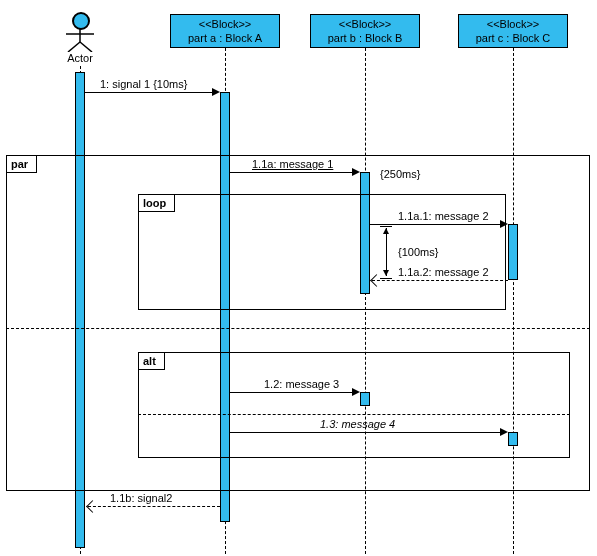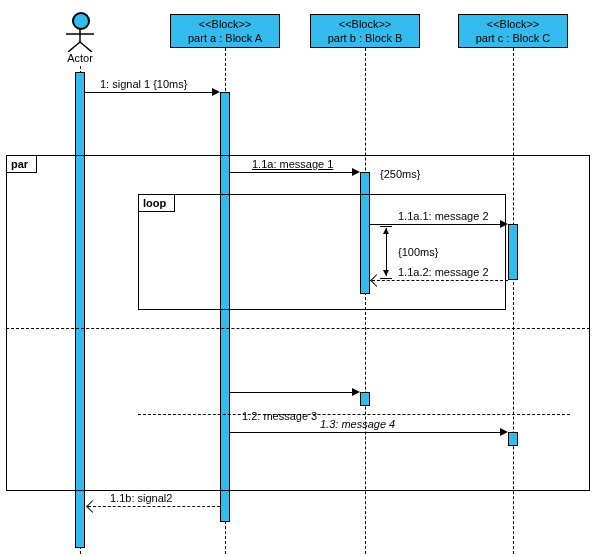--- a/index.html
+++ b/index.html
@@ -177,20 +177,23 @@
 
   <div class="frag" style="left:6px; top:138px; width:584px; height:336px;margin-top:17px;">
     <div class="frag-label">par</div>
   </div>
   <div class="dash-horz" style="left:6px; top:328px; width:584px;"></div>
 
   <div class="frag" style="left:138px; top:194px; width:368px; height:116px;">
     <div class="frag-label">loop</div>
   </div>
 
+  <div class="frag" style="left:138px; top:352px; width:432px; height:106px;">
+    <div class="frag-label">alt</div>
+  </div>
   <div class="dash-horz" style="left:138px; top:414px; width:432px;"></div>
 
   <div class="msg-label" style="left:100px; top:78px;">1: signal 1 {10ms}</div>
   <div class="msg-line" style="left:85px; top:92px; width:132px;"></div>
   <div class="arrow-right" style="left:212px; top:88px;"></div>
 
   <div class="msg-label" style="left:252px; top:158px;text-decoration:underline;">1.1a: message 1</div>
   <div class="msg-line" style="left:230px; top:172px; width:128px;"></div>
   <div class="arrow-right" style="left:352px; top:168px;"></div>
   <div class="constraint" style="left:380px; top:168px;">{250ms}</div>
@@ -203,21 +206,21 @@
   <div class="dur-line" style="left:386px; top:228px; height:48px;"></div>
   <div class="dur-arrow-up" style="left:383px; top:228px;"></div>
   <div class="dur-arrow-down" style="left:383px; top:270px;"></div>
   <div class="dur-tick" style="left:380px; top:278px;"></div>
   <div class="constraint" style="left:398px; top:246px;">{100ms}</div>
 
   <div class="msg-label" style="left:398px; top:266px;">1.1a.2: message 2</div>
   <div class="msg-line dashed" style="left:372px; top:280px; width:136px;"></div>
   <div class="arrow-open-left" style="left:372px; top:276px;"></div>
 
-  <div class="msg-label" style="left:242px; top:378px;margin-top:32px;">1.2: message 3</div>
+  <div class="msg-label" style="left:264px; top:378px;">1.2: message 3</div>
   <div class="msg-line" style="left:230px; top:392px; width:128px;"></div>
   <div class="arrow-right" style="left:352px; top:388px;"></div>
 
   <div class="msg-label" style="left:320px; top:418px;font-style:italic;">1.3: message 4</div>
   <div class="msg-line" style="left:230px; top:432px; width:276px;"></div>
   <div class="arrow-right" style="left:500px; top:428px;"></div>
 
   <div class="msg-label" style="left:110px; top:492px;">1.1b: signal2</div>
   <div class="msg-line dashed" style="left:88px; top:506px; width:132px;"></div>
   <div class="arrow-open-left" style="left:88px; top:502px;"></div>

